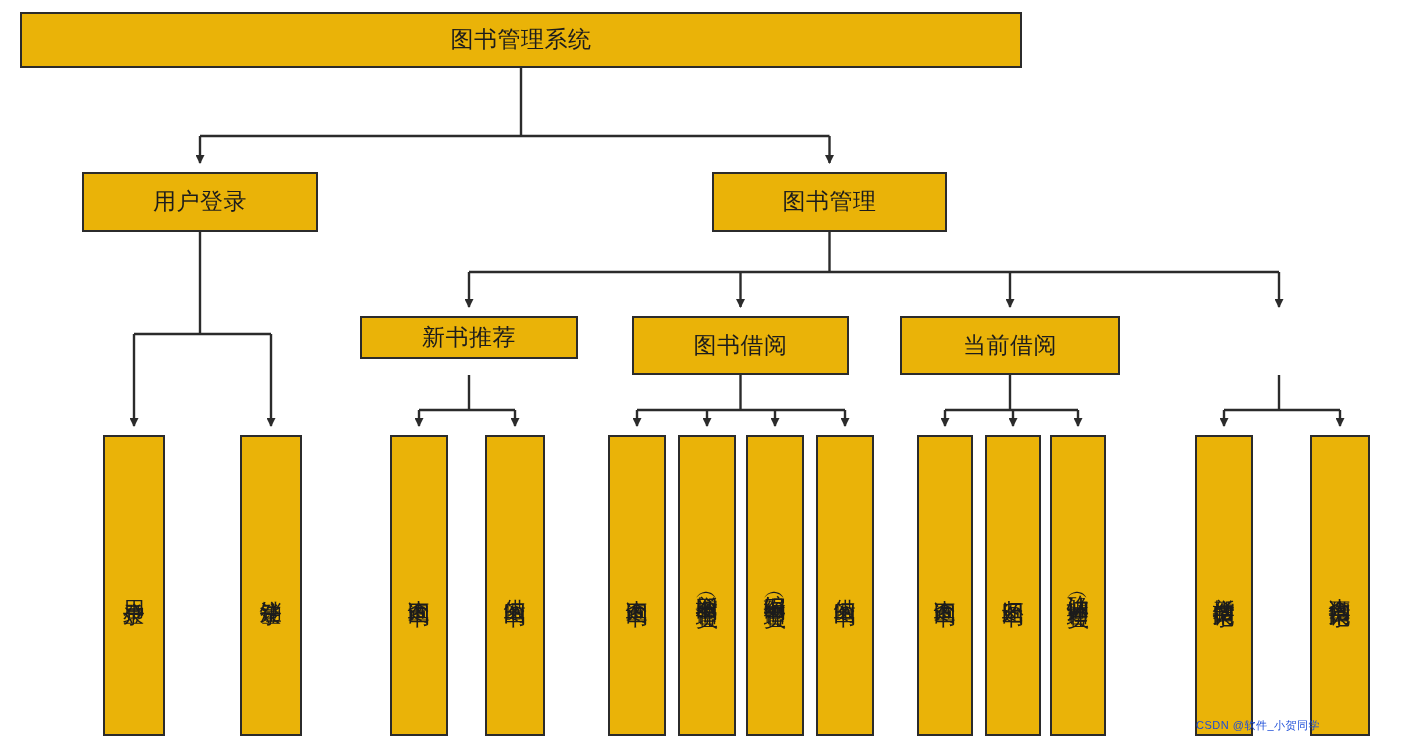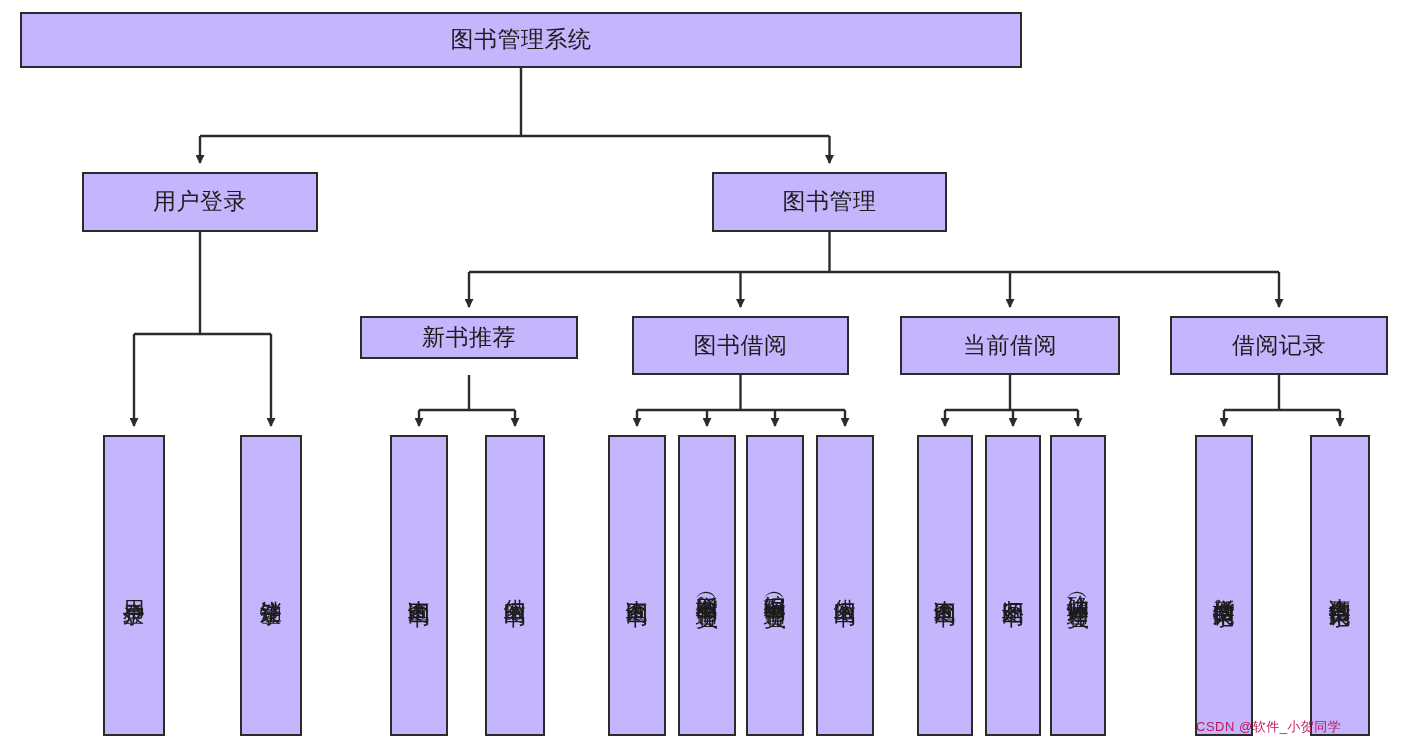--- a/index.html
+++ b/index.html
@@ -21,21 +21,21 @@
   #edges {
     position: absolute;
     left: 0;
     top: 0;
     width: 1405px;
     height: 747px;
   }
   .node {
     position: absolute;
     box-sizing: border-box;
-    background: #c4b5fd;
+    background: #eab308;
     border: 2.4px solid #2b2b2b;
     display: flex;
     align-items: center;
     justify-content: center;
     overflow: hidden;
   }
   .node .label {
     display: block;
     text-align: center;
     color: #1c1c1c;
@@ -49,22 +49,22 @@
   .node.vertical .label {
     writing-mode: vertical-rl;
     text-orientation: upright;
     font-size: 22px;
     line-height: 1.16;
     letter-spacing: 2px;
     max-height: 100%;
   }
   .watermark {
     position: absolute;
-    color: #be185d;
-    font-size: 13px;
+    color: #1d4ed8;
+    font-size: 11px;
     letter-spacing: 0.5px;
     white-space: nowrap;
     user-select: none;
   }
 </style>
 </head>
 <body>
 
 <div id="canvas">
 
@@ -124,23 +124,20 @@
 
   <div class="node horizontal" style="left: 360px; top: 316px; width: 218px; height: 43px;">
     <span class="label">新书推荐</span>
   </div>
   <div class="node horizontal" style="left: 900px; top: 316px; width: 220px; height: 59px;">
     <span class="label">当前借阅</span>
   </div>
   <div class="node horizontal" style="left: 632px; top: 316px; width: 217px; height: 59px;">
     <span class="label">图书借阅</span>
   </div>
-  <div class="node horizontal" style="left: 1170px; top: 316px; width: 218px; height: 59px;">
-    <span class="label">借阅记录</span>
-  </div>
 
   <div class="node vertical" style="left: 103px; top: 435px; width: 62px; height: 301px;">
     <span class="label">用户登录</span>
   </div>
   <div class="node vertical" style="left: 240px; top: 435px; width: 62px; height: 301px;">
     <span class="label">注销登录</span>
   </div>
 
   <div class="node vertical" style="left: 390px; top: 435px; width: 58px; height: 301px;">
     <span class="label">查询图书</span>

